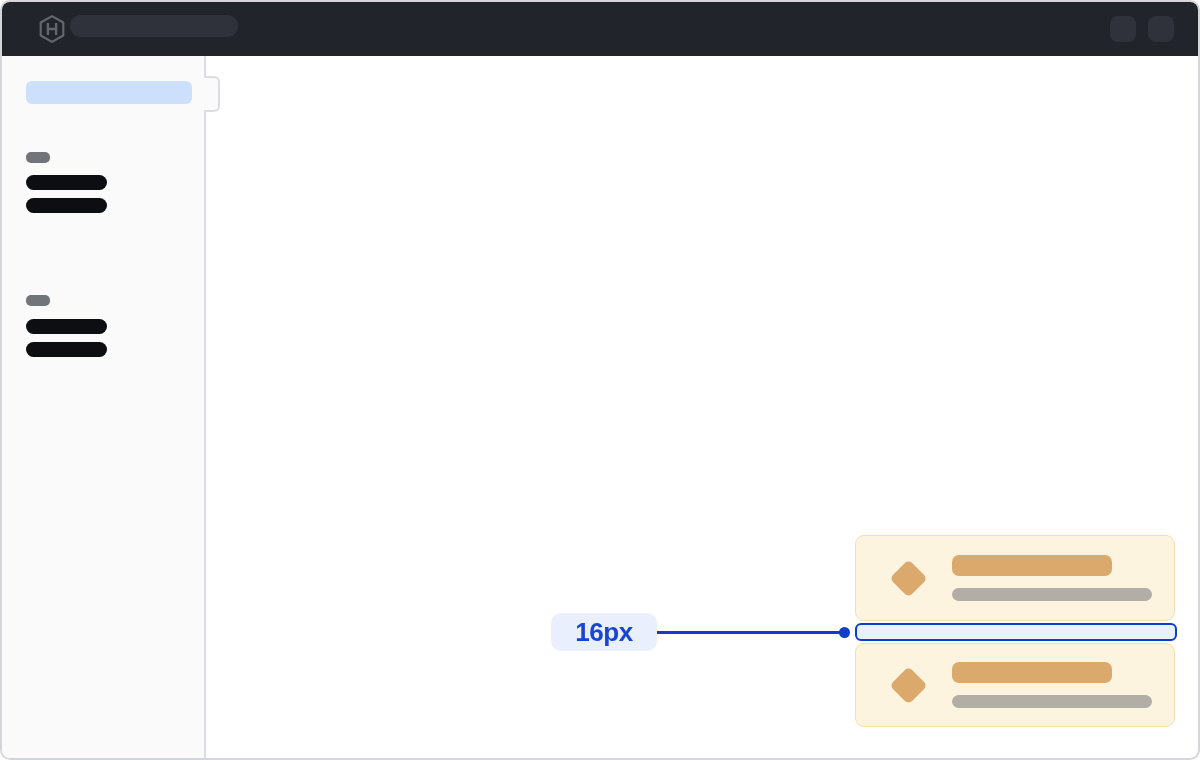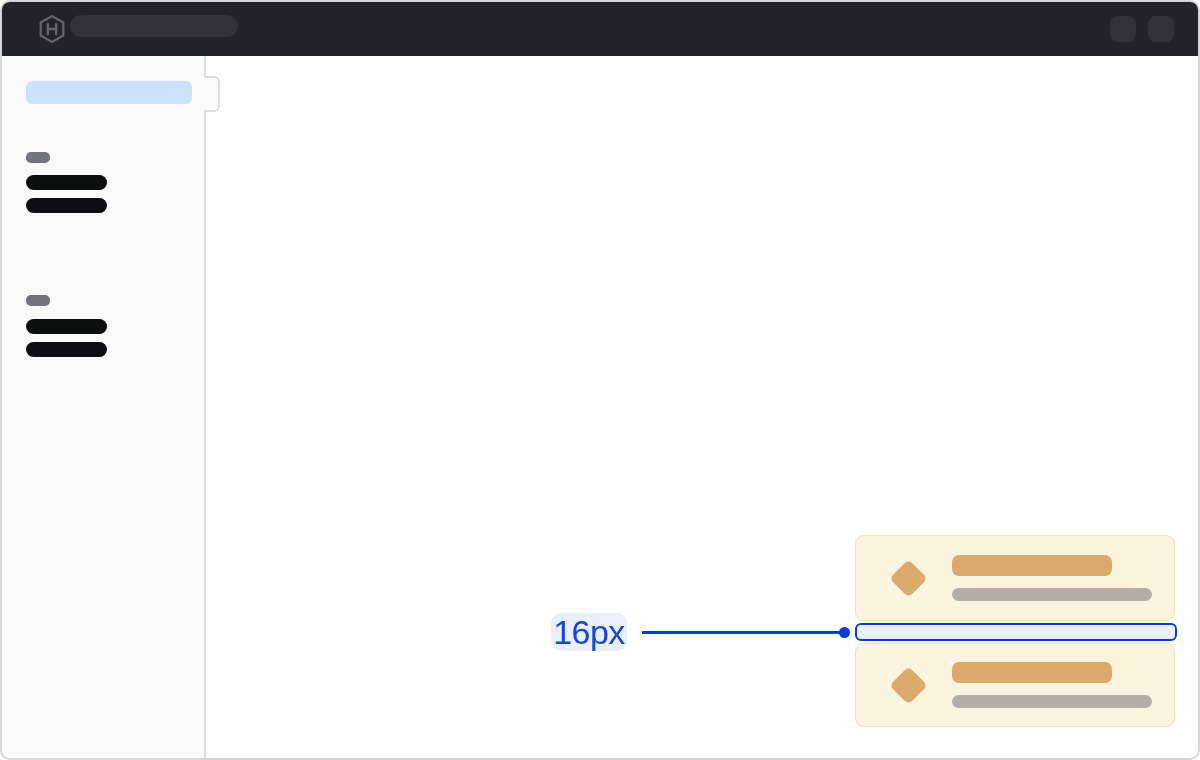--- a/index.html
+++ b/index.html
@@ -48,22 +48,22 @@
   .card-2{top:641px;height:84px;}
   .diamond{width:27px;height:27px;border-radius:5px;background:var(--card_accent);transform:rotate(45deg);flex:0 0 auto;margin:0 5px;}
   .card-lines{display:flex;flex-direction:column;gap:12px;}
   .bar-accent{width:160px;height:21px;border-radius:7px;background:var(--card_accent);}
   .bar-muted{width:200px;height:13px;border-radius:6.5px;background:var(--card_muted);}
   
   .gap-box{position:absolute;left:853px;top:621px;width:322px;height:18px;box-sizing:border-box;
     background:var(--gap_fill);border:2px solid var(--accent_blue);border-radius:6px;}
   .measure-line{position:absolute;left:640px;top:629px;width:202px;height:2.5px;background:var(--accent_blue);}
   .measure-dot{position:absolute;left:837px;top:625px;width:11px;height:11px;border-radius:50%;background:var(--accent_blue);}
-  .measure-label{position:absolute;left:549px;top:611px;width:76px;height:38px;border-radius:10px;
-    background:var(--accent_blue_bg);color:var(--accent_blue_text);font-size:34px;font-weight:400;
+  .measure-label{position:absolute;left:549px;top:611px;width:106px;height:38px;border-radius:10px;
+    background:var(--accent_blue_bg);color:var(--accent_blue_text);font-size:26px;font-weight:700;
     letter-spacing:-0.5px;display:flex;align-items:center;justify-content:center;}
 </style>
 </head>
 <body>
 
 <div class="stage">
   <div class="window">
 
     <div class="topbar">
       <div class="logo">

